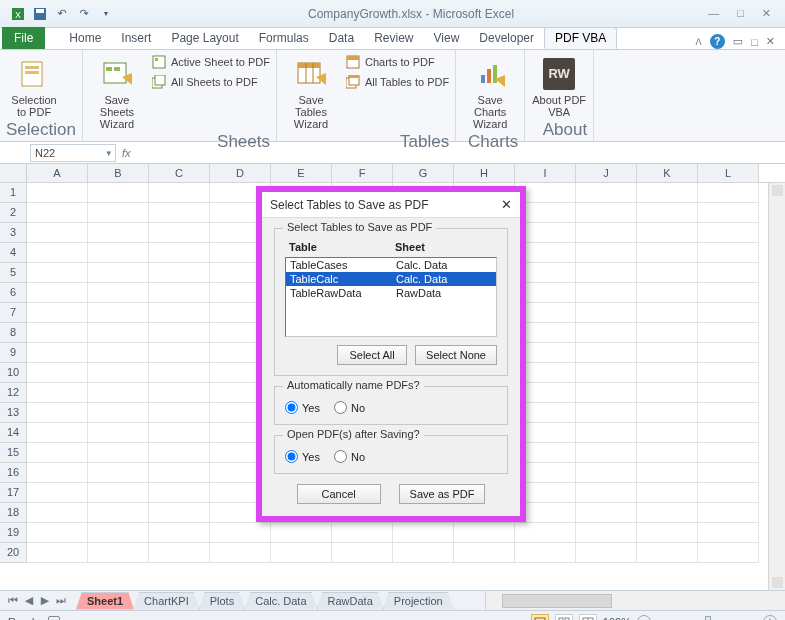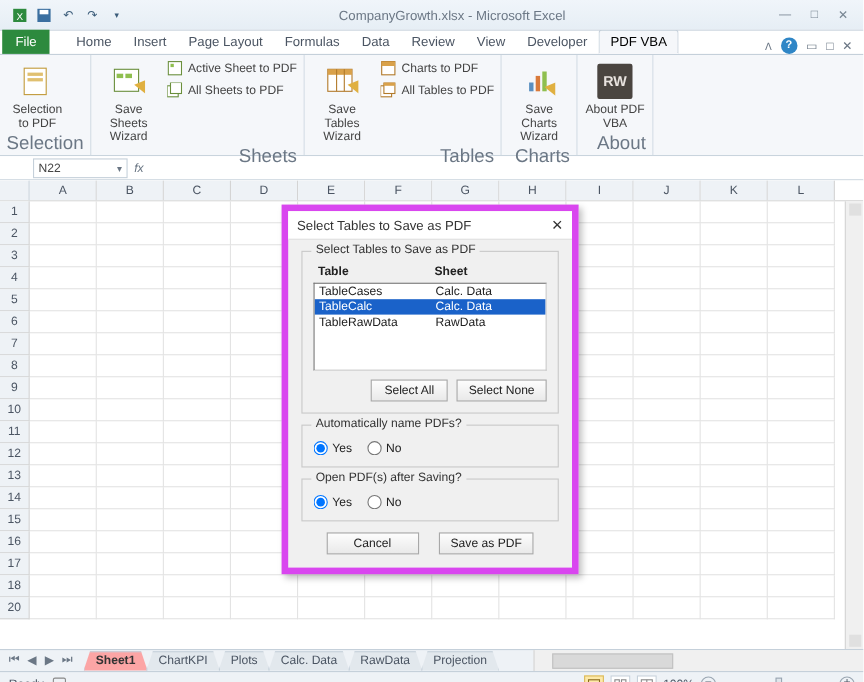--- a/index.html
+++ b/index.html
@@ -445,35 +445,20 @@
         <div class="cell"></div>
         <div class="cell"></div>
         <div class="cell"></div>
         <div class="cell"></div>
         <div class="cell"></div>
         <div class="cell"></div>
         <div class="cell"></div>
         <div class="cell"></div>
       </div>
       <div class="gridrow">
-        <div class="rowhead">11</div>
-        <div class="cell"></div>
-        <div class="cell"></div>
-        <div class="cell"></div>
-        <div class="cell"></div>
-        <div class="cell"></div>
-        <div class="cell"></div>
-        <div class="cell"></div>
-        <div class="cell"></div>
-        <div class="cell"></div>
-        <div class="cell"></div>
-        <div class="cell"></div>
-        <div class="cell"></div>
-      </div>
-      <div class="gridrow">
         <div class="rowhead">12</div>
         <div class="cell"></div>
         <div class="cell"></div>
         <div class="cell"></div>
         <div class="cell"></div>
         <div class="cell"></div>
         <div class="cell"></div>
         <div class="cell"></div>
         <div class="cell"></div>
         <div class="cell"></div>
@@ -551,20 +536,35 @@
         <div class="cell"></div>
         <div class="cell"></div>
         <div class="cell"></div>
         <div class="cell"></div>
         <div class="cell"></div>
         <div class="cell"></div>
         <div class="cell"></div>
       </div>
       <div class="gridrow">
         <div class="rowhead">18</div>
+        <div class="cell"></div>
+        <div class="cell"></div>
+        <div class="cell"></div>
+        <div class="cell"></div>
+        <div class="cell"></div>
+        <div class="cell"></div>
+        <div class="cell"></div>
+        <div class="cell"></div>
+        <div class="cell"></div>
+        <div class="cell"></div>
+        <div class="cell"></div>
+        <div class="cell"></div>
+      </div>
+      <div class="gridrow">
+        <div class="rowhead">19</div>
         <div class="cell"></div>
         <div class="cell"></div>
         <div class="cell"></div>
         <div class="cell"></div>
         <div class="cell"></div>
         <div class="cell"></div>
         <div class="cell"></div>
         <div class="cell"></div>
         <div class="cell"></div>
         <div class="cell"></div>

